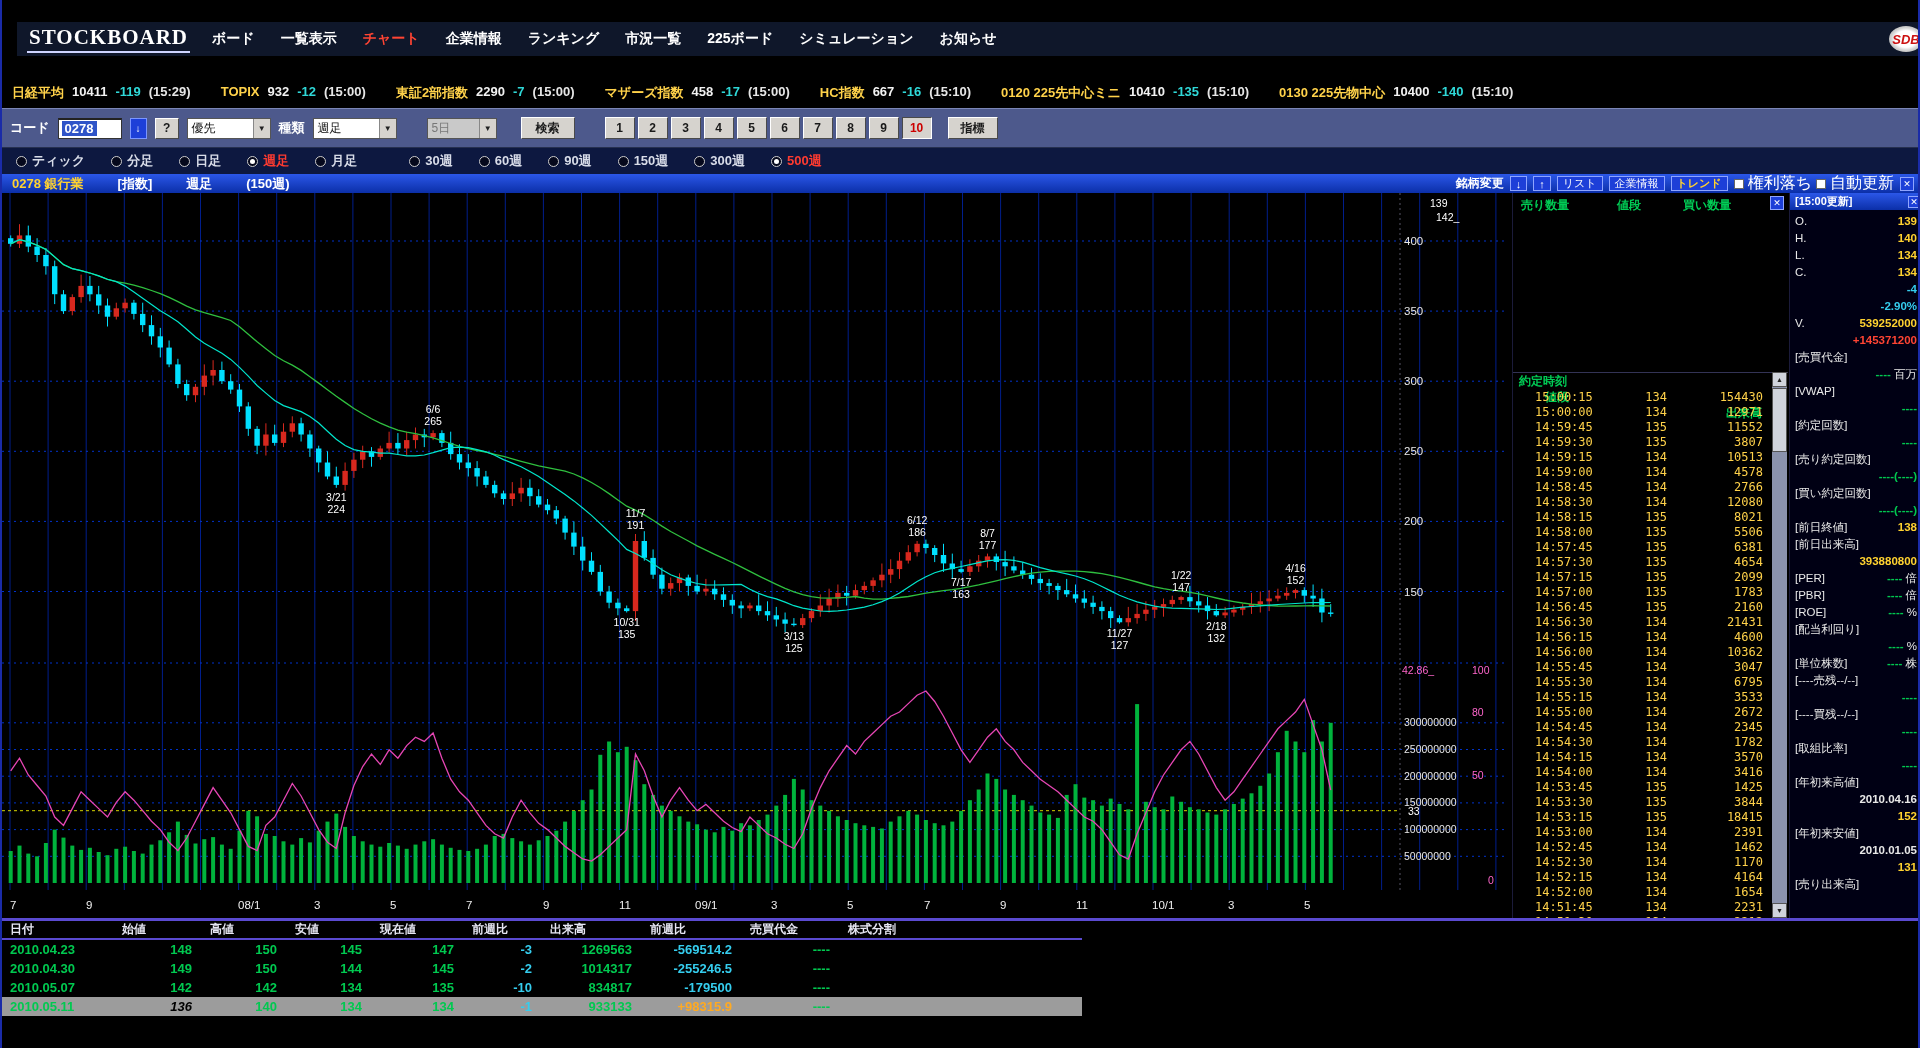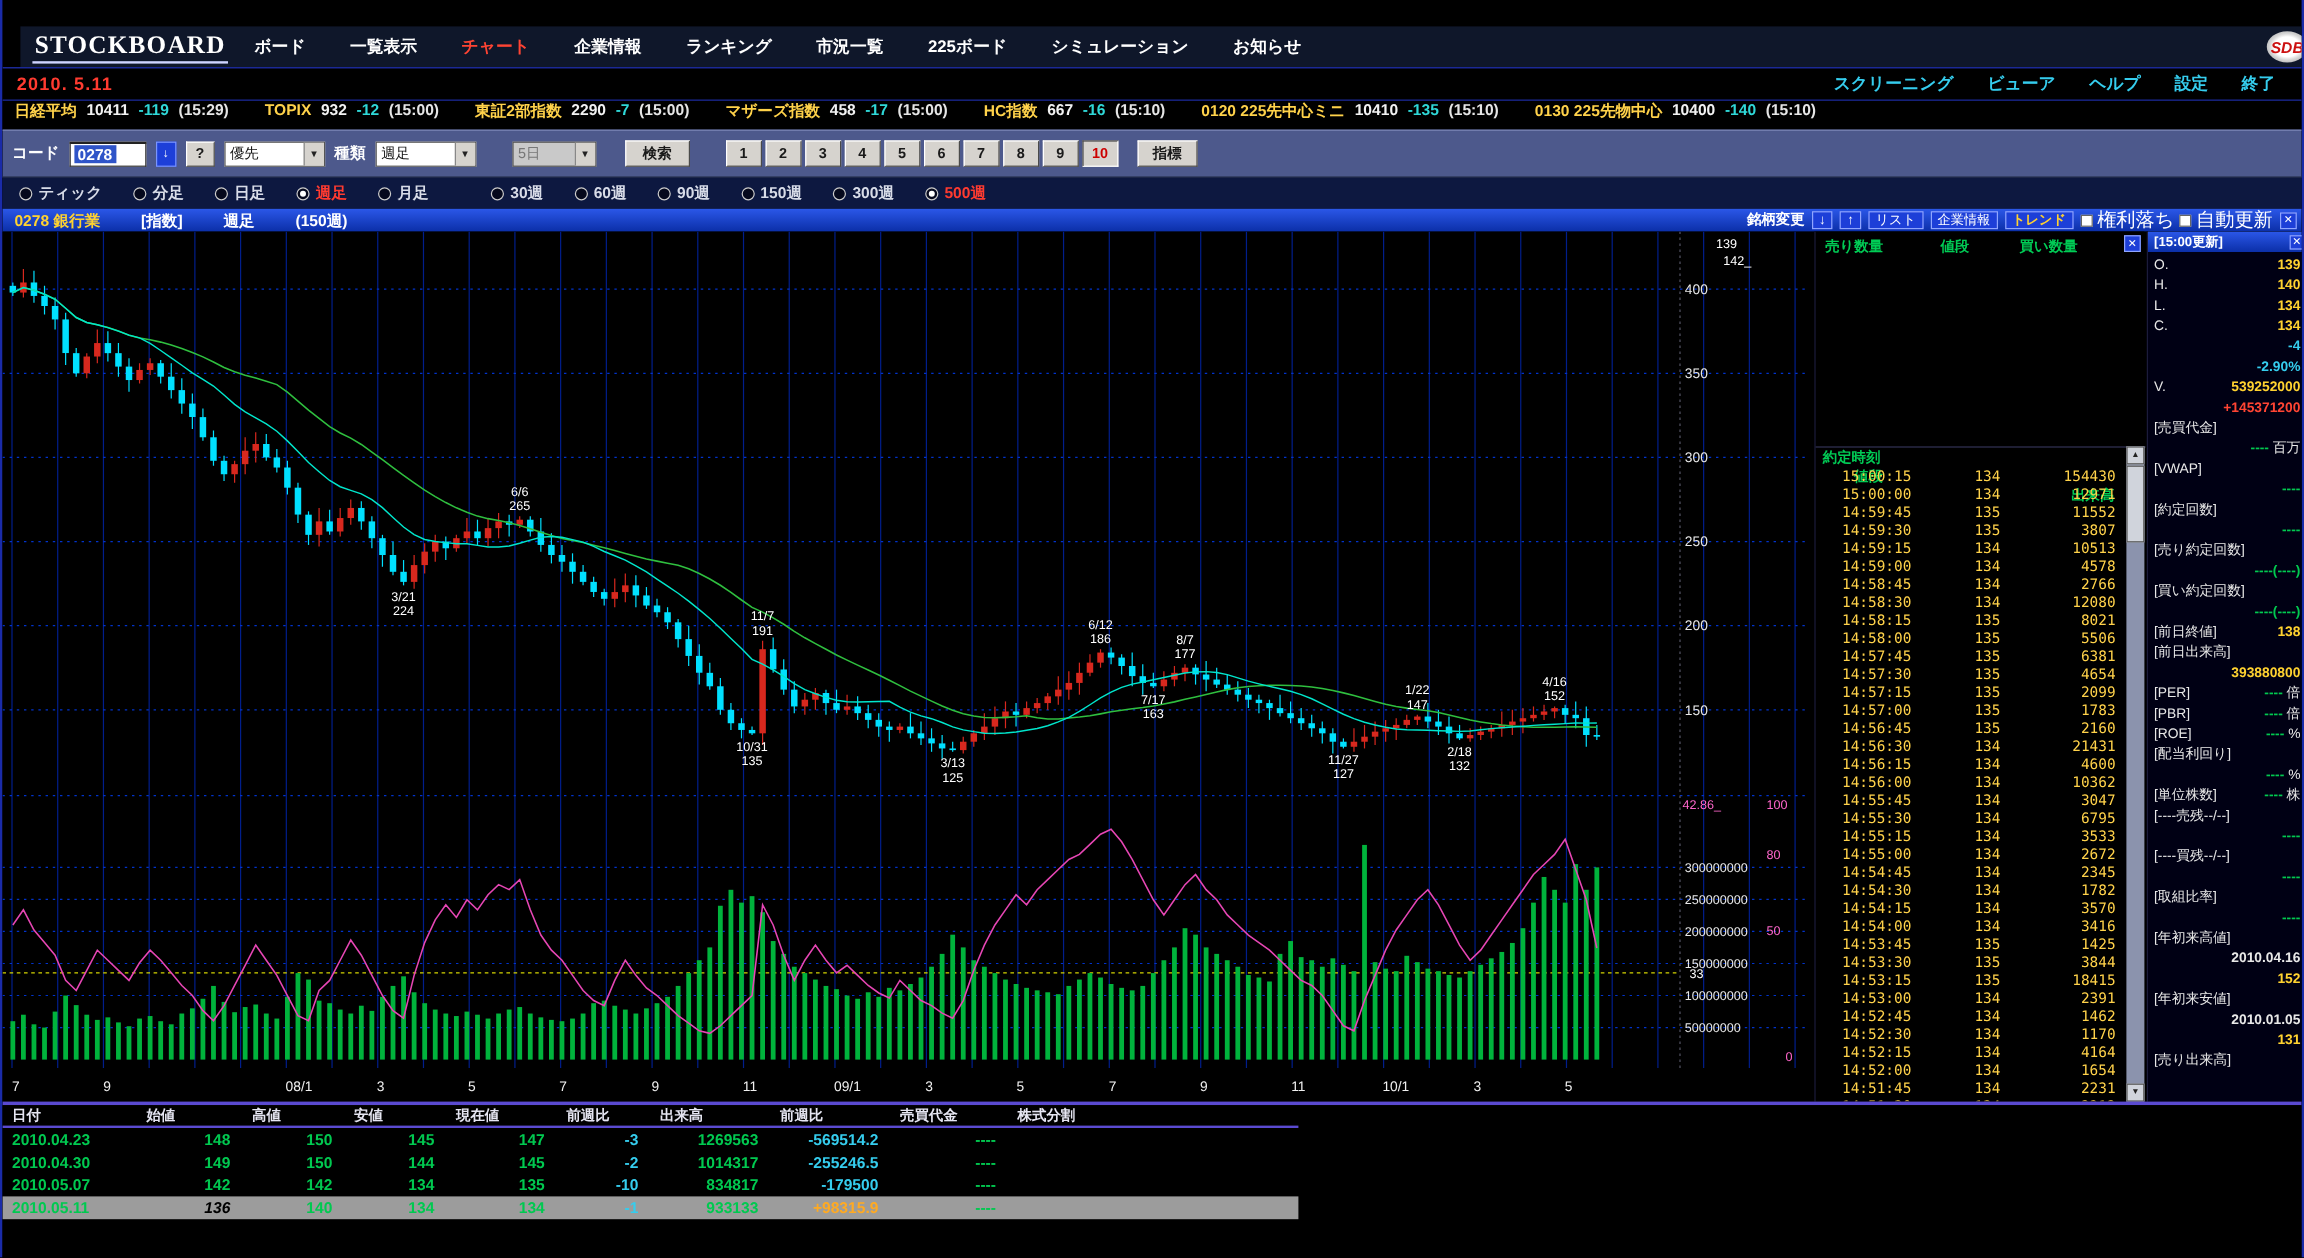--- a/index.html
+++ b/index.html
@@ -13,21 +13,21 @@
     display:flex;align-items:center;padding-left:4px;color:#fff;font-size:12px;gap:6px;}
   .appicon{width:14px;height:14px;display:grid;grid-template-columns:7px 7px;grid-template-rows:7px 7px;}
   .appicon i{display:block;}
   .appicon i:nth-child(1){background:#ffcf3a}.appicon i:nth-child(2){background:#ff5533}
   .appicon i:nth-child(3){background:#2fd8d8}.appicon i:nth-child(4){background:#3a6cff}
   
   .menubar{position:absolute;left:0;top:22px;width:100%;height:34px;background:#0f172a;
     display:flex;align-items:center;padding:0 10px;margin-left:15px;}
   .logo{color:#fff;font-family:"Liberation Serif","DejaVu Serif",serif;font-size:21px;
     font-weight:bold;letter-spacing:1px;border-bottom:2px solid #cfd4ff;padding:0 2px 1px 2px;margin-right:22px;}
-  .menu-items{display:flex;gap:37px;text-align:right;}
+  .menu-items{display:flex;gap:26px;text-align:right;}
   .menu-item{color:#fff;font-size:14px;font-weight:bold;cursor:pointer;}
   .menu-item.active{color:#ff4433;}
   .sdb{margin-left:auto;width:34px;height:26px;border-radius:50%;background:radial-gradient(#fff 0 45%,#d6d6d6 60%,#8a8a8a);
     color:#cc1111;font-weight:bold;font-size:13px;font-style:italic;display:flex;align-items:center;justify-content:center;}
   
   .subbar{position:absolute;left:0;top:56px;width:100%;height:28px;background:#000;
     border-top:1px solid #2233bb;border-bottom:1px solid #2233bb;
     display:flex;align-items:center;padding:0 12px;}
   .date{color:#ff3b30;font-size:15px;font-weight:bold;letter-spacing:1px;}
   .sublinks{margin-left:auto;display:flex;gap:28px;margin-right:10px;}
@@ -143,30 +143,20 @@
         <span class="menu-item">企業情報</span>
         <span class="menu-item">ランキング</span>
         <span class="menu-item">市況一覧</span>
         <span class="menu-item">225ボード</span>
         <span class="menu-item">シミュレーション</span>
         <span class="menu-item">お知らせ</span>
       </span>
     <span class="sdb">SDB</span>
   </div>
 
-  <div class="subbar">
-    <span class="date">2010. 5.11</span>
-    <span class="sublinks">
-        <span class="sublink">スクリーニング</span>
-        <span class="sublink">ビューア</span>
-        <span class="sublink">ヘルプ</span>
-        <span class="sublink">設定</span>
-        <span class="sublink">終了</span>
-      </span>
-  </div>
 
   <div class="ticker">
       <span class="tk">
         <span class="n">日経平均</span>
         <span class="v">10411</span>
         <span class="c">-119</span>
         <span class="t">(15:29)</span>
       </span>
       <span class="tk">
         <span class="n">TOPIX</span>

